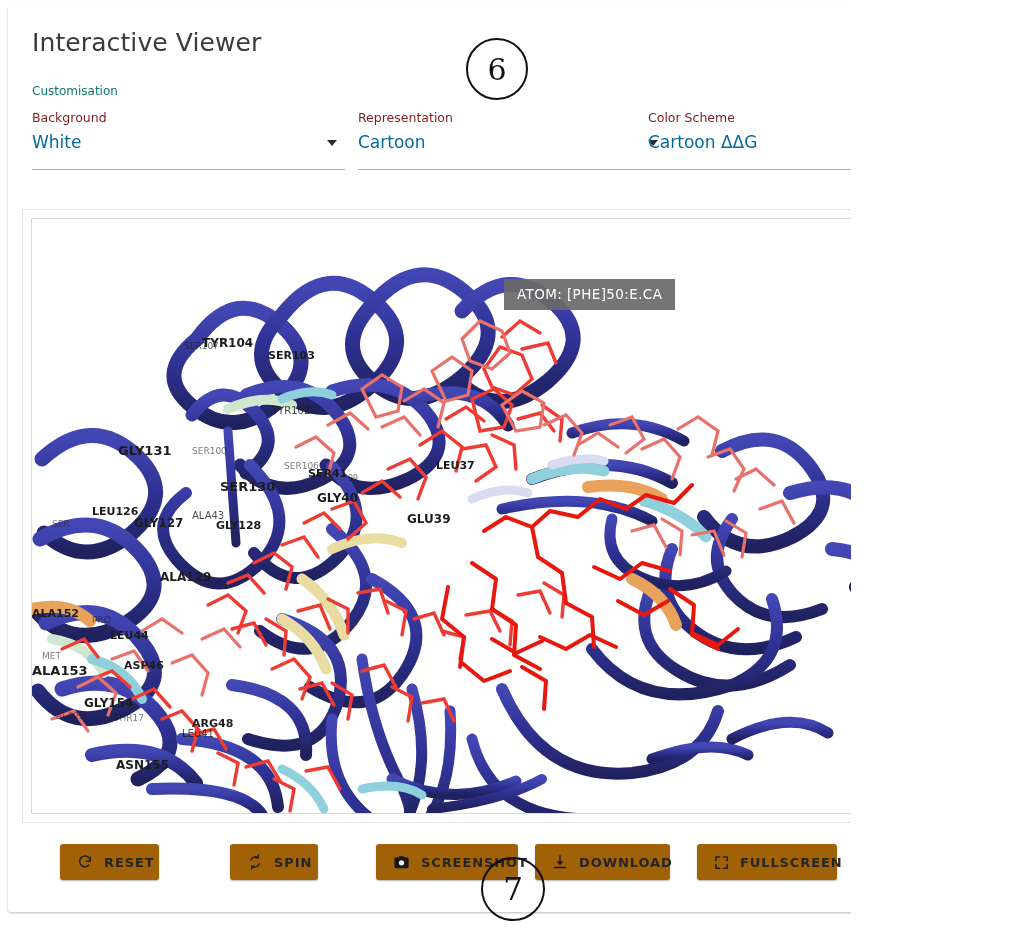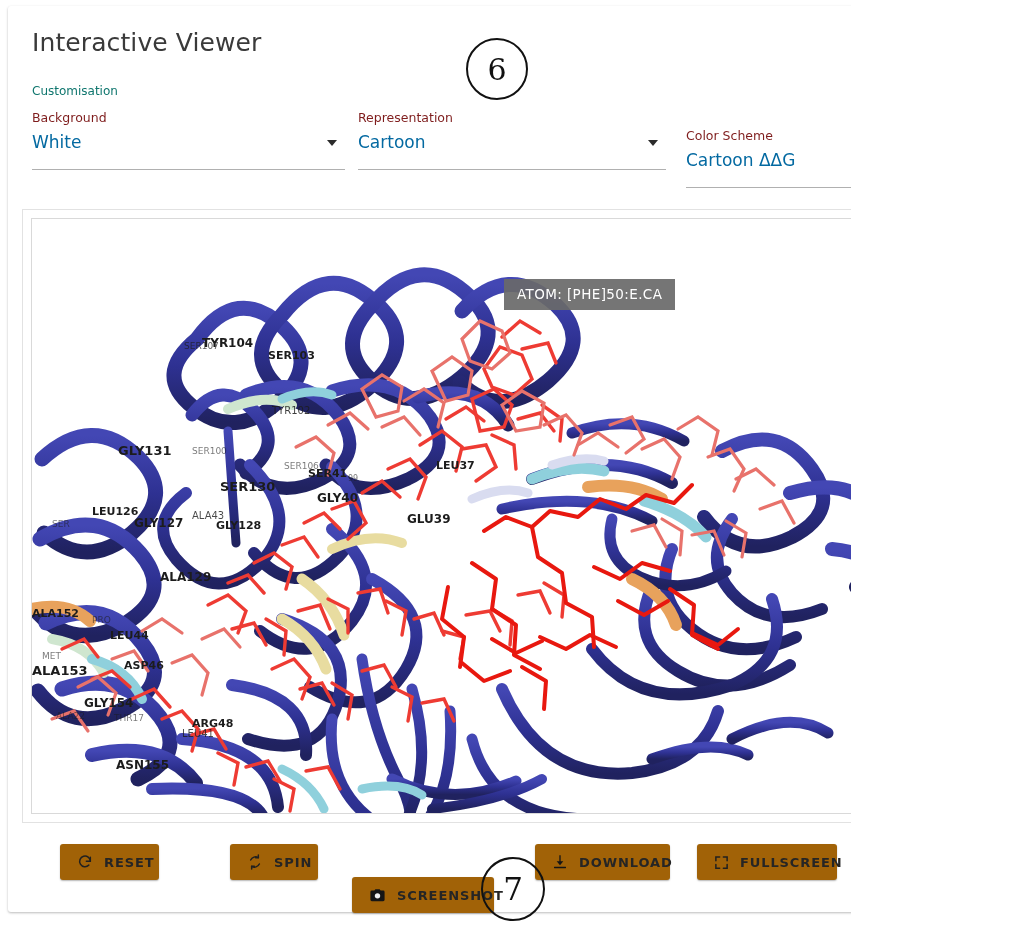--- a/index.html
+++ b/index.html
@@ -173,21 +173,21 @@
     font-size: 13px;
     font-weight: 600;
     letter-spacing: 0.9px;
     color: #252525;
     white-space: nowrap;
   }
   .btn svg { display: block; flex: 0 0 auto; }
 
   #btn-reset      { left: 52px;  width: 99px; }
   #btn-spin       { left: 222px; width: 88px; }
-  #btn-screenshot { left: 344px; width: 142px; margin-top: 33px; }
+  #btn-screenshot { left: 368px; width: 142px; }
   #btn-download   { left: 527px; width: 135px; }
   #btn-fullscreen { left: 689px; width: 140px; }
   #btn-help       { left: 877px; width: 92px; }
 </style>
 </head>
 <body>
 
 <div id="page">
   <div class="card">
 
@@ -201,21 +201,21 @@
       <div class="field-underline"></div>
     </div>
 
     <div class="field" id="field-representation" style="left:350px; width:308px;">
       <div class="field-label">Representation</div>
       <div class="field-value">Cartoon</div>
       <div class="caret"></div>
       <div class="field-underline"></div>
     </div>
 
-    <div class="field" id="field-colorscheme" style="left:678px; width:309px;margin-top:18px;">
+    <div class="field" id="field-colorscheme" style="left:640px; width:309px;">
       <div class="field-label">Color Scheme</div>
       <div class="field-value">Cartoon ΔΔG</div>
       <div class="caret"></div>
       <div class="field-underline"></div>
     </div>
 
     <div class="viewer-frame">
       <div class="viewer-inner">
         <div class="viewer-canvas">
           <svg width="977" height="596" viewBox="0 0 977 596" xmlns="http://www.w3.org/2000/svg">

